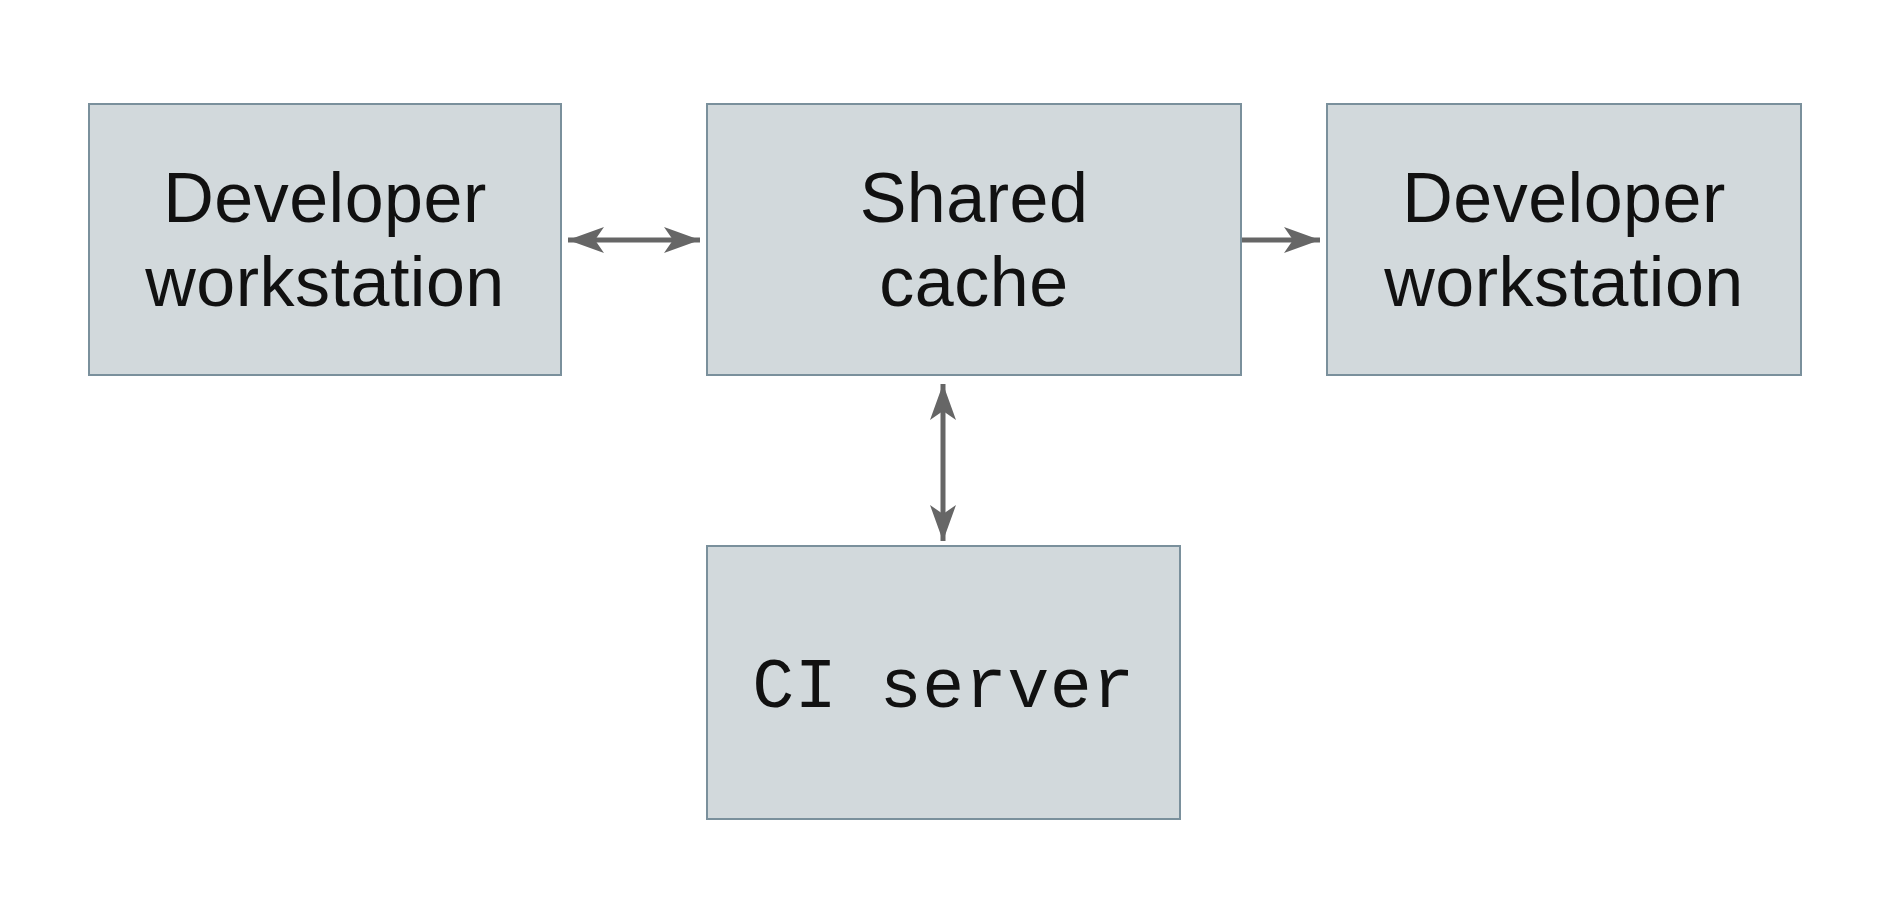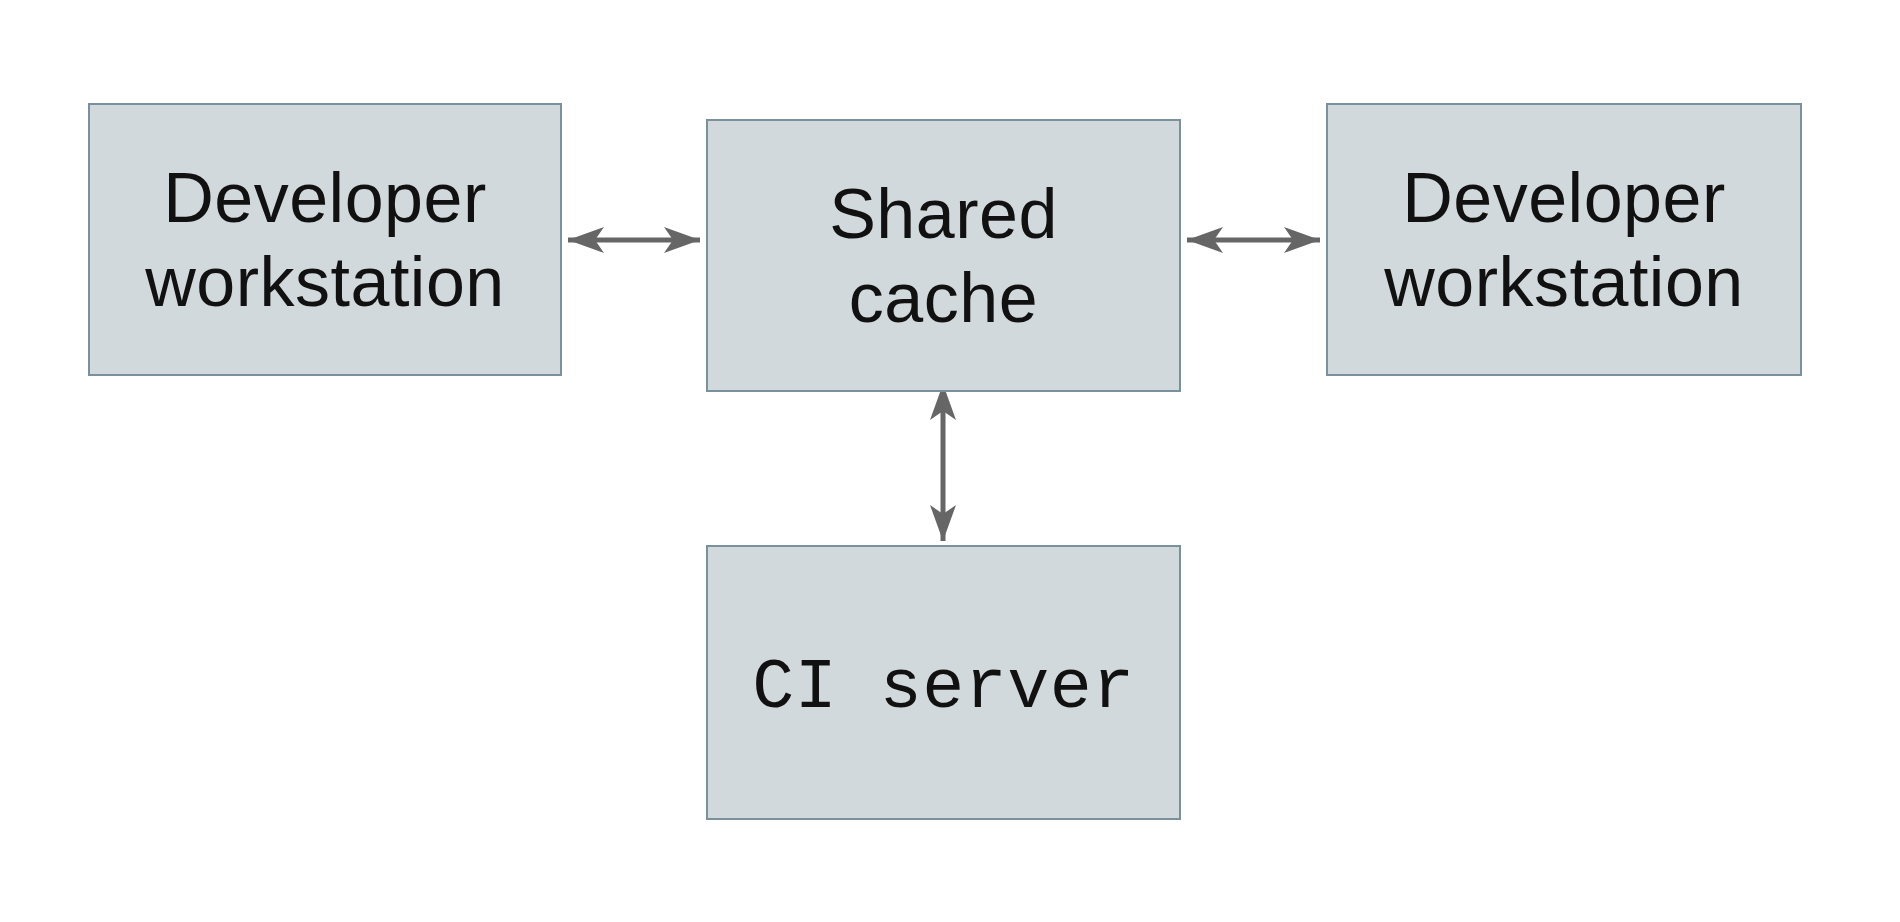--- a/index.html
+++ b/index.html
@@ -31,21 +31,21 @@
     text-align: center;
   }
   .node-label {
     font-size: 70px;
     line-height: 1.2;
     color: var(--text);
     white-space: pre-line;
     letter-spacing: 0.5px;
   }
   #node-left  { left: 88px;   top: 103px; width: 474px; height: 273px; }
-  #node-cache { left: 706px;  top: 103px; width: 475px; height: 273px; margin-top: 16px; }
+  #node-cache { left: 706px;  top: 103px; width: 536px; height: 273px; }
   #node-right { left: 1326px; top: 103px; width: 476px; height: 273px; }
   #node-ci    { left: 706px;  top: 545px; width: 475px; height: 275px; padding-top: 12px; font-family: Liberation Mono, monospace; }
   .edges-layer {
     position: absolute;
     left: 0; top: 0;
     width: 1900px;
     height: 922px;
     pointer-events: none;
   }
   .edge {

